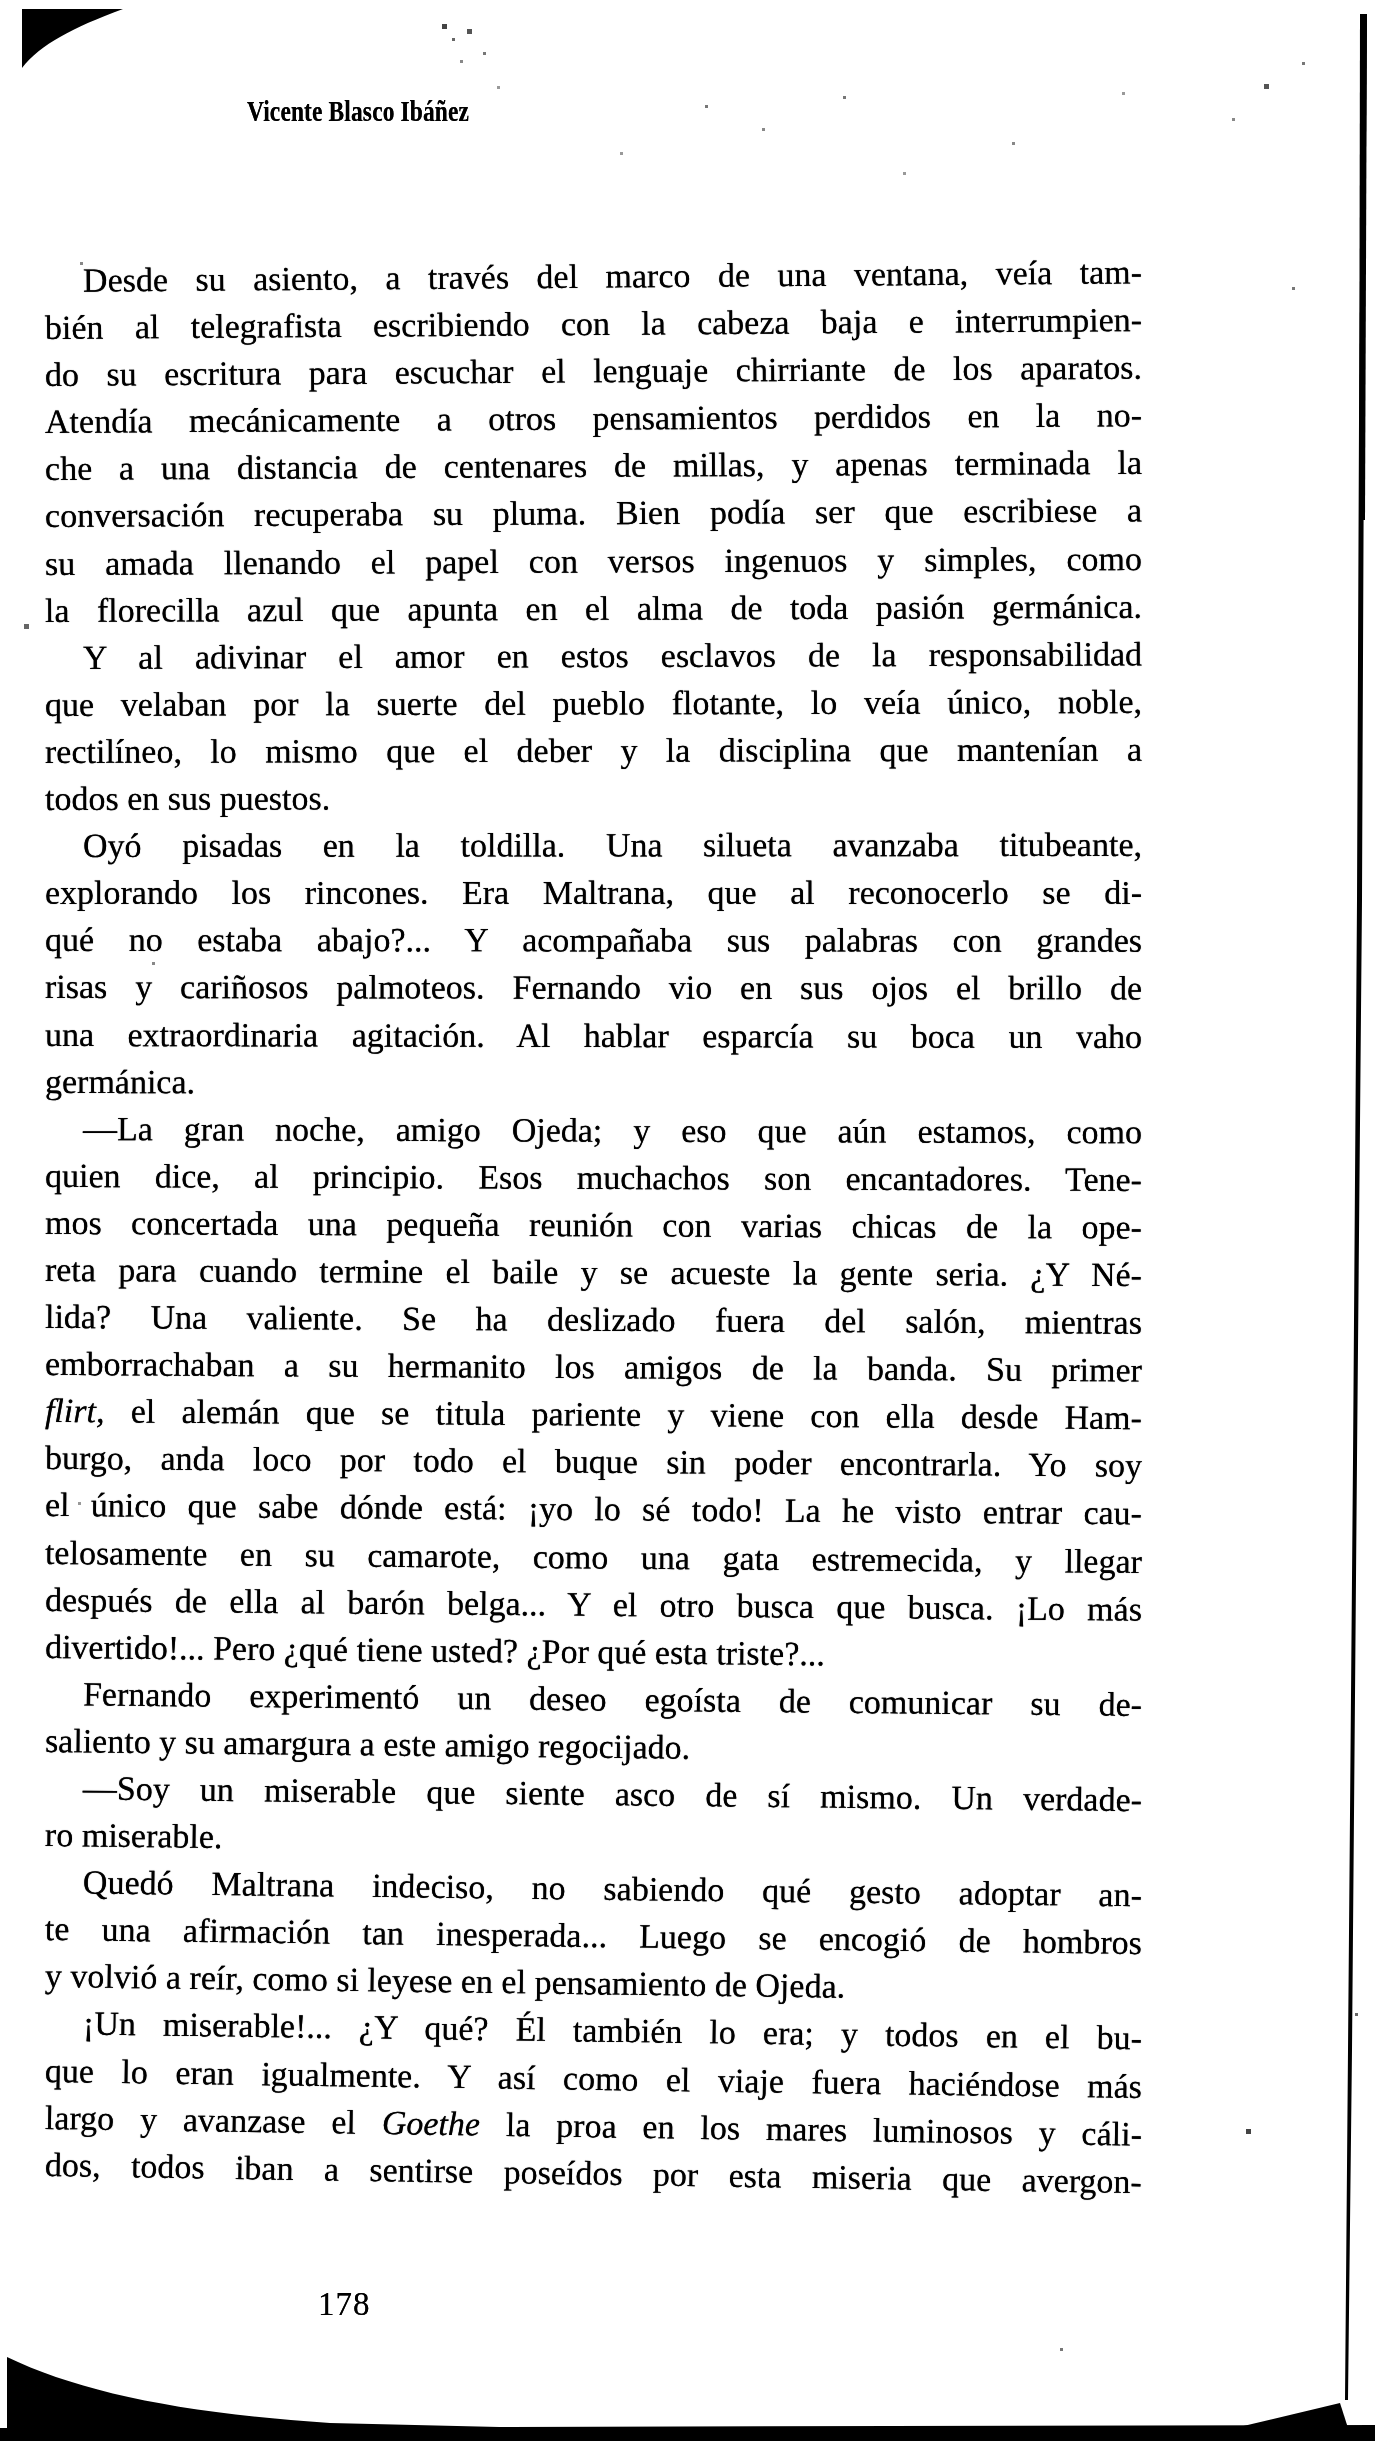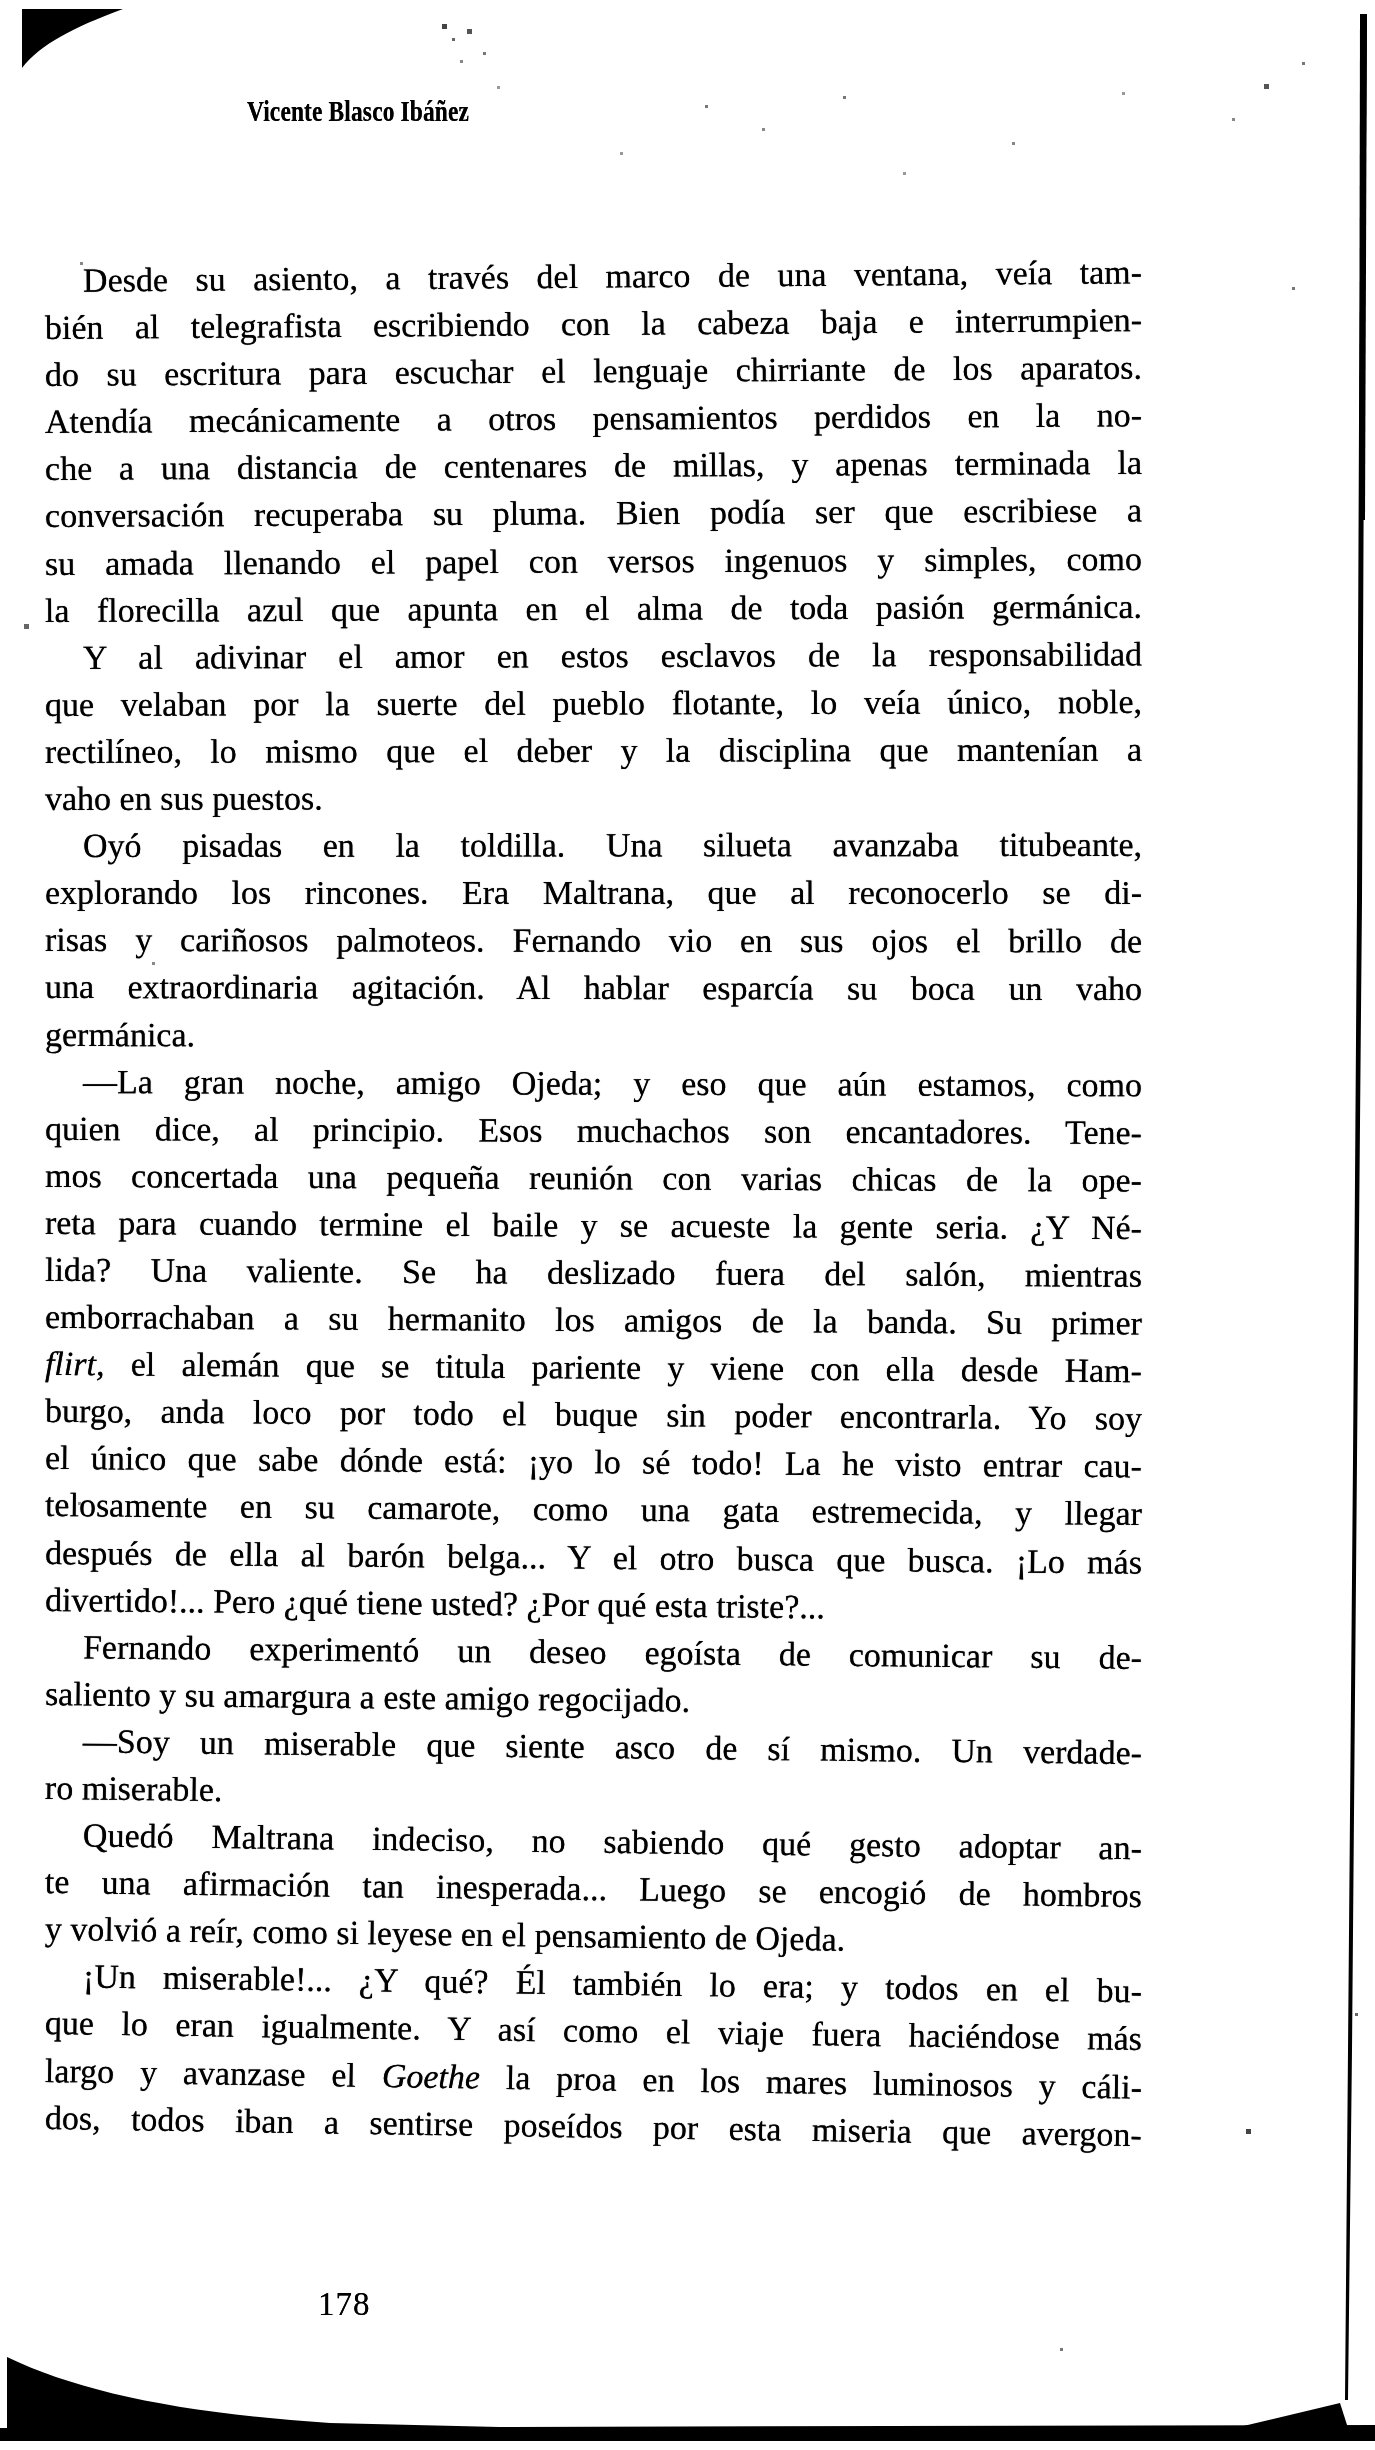--- a/index.html
+++ b/index.html
@@ -65,23 +65,24 @@
     <div class="text-line just" style="transform: rotate(-0.417deg);"><span>bién al telegrafista escribiendo con la cabeza baja e interrumpien-</span></div>
     <div class="text-line just" style="transform: rotate(-0.384deg);"><span>do su escritura para escuchar el lenguaje chirriante de los aparatos.</span></div>
     <div class="text-line just" style="transform: rotate(-0.351deg);"><span>Atendía mecánicamente a otros pensamientos perdidos en la no-</span></div>
     <div class="text-line just" style="transform: rotate(-0.318deg);"><span>che a una distancia de centenares de millas, y apenas terminada la</span></div>
     <div class="text-line just" style="transform: rotate(-0.285deg);"><span>conversación recuperaba su pluma. Bien podía ser que escribiese a</span></div>
     <div class="text-line just" style="transform: rotate(-0.252deg);"><span>su amada llenando el papel con versos ingenuos y simples, como</span></div>
     <div class="text-line just" style="transform: rotate(-0.22deg);"><span>la florecilla azul que apunta en el alma de toda pasión germánica.</span></div>
     <div class="text-line indent just" style="transform: rotate(-0.187deg);"><span>Y al adivinar el amor en estos esclavos de la responsabilidad</span></div>
     <div class="text-line just" style="transform: rotate(-0.154deg);"><span>que velaban por la suerte del pueblo flotante, lo veía único, noble,</span></div>
     <div class="text-line just" style="transform: rotate(-0.121deg);"><span>rectilíneo, lo mismo que el deber y la disciplina que mantenían a</span></div>
-    <div class="text-line" style="transform: rotate(-0.088deg);"><span>vaho en sus puestos.</span></div>
+    <div class="text-line" style="transform: rotate(-0.088deg);"><span>todos en sus puestos.</span></div>
     <div class="text-line indent just" style="transform: rotate(-0.055deg);"><span>Oyó pisadas en la toldilla. Una silueta avanzaba titubeante,</span></div>
     <div class="text-line just" style="transform: rotate(-0.022deg);"><span>explorando los rincones. Era Maltrana, que al reconocerlo se di-</span></div>
+    <div class="text-line just" style="transform: rotate(0.044deg);"><span>qué no estaba abajo?... Y acompañaba sus palabras con grandes</span></div>
     <div class="text-line just" style="transform: rotate(0.077deg);"><span>risas y cariñosos palmoteos. Fernando vio en sus ojos el brillo de</span></div>
     <div class="text-line just" style="transform: rotate(0.11deg);"><span>una extraordinaria agitación. Al hablar esparcía su boca un vaho</span></div>
     <div class="text-line" style="transform: rotate(0.143deg);"><span>germánica.</span></div>
     <div class="text-line indent just" style="transform: rotate(0.176deg);"><span>—La gran noche, amigo Ojeda; y eso que aún estamos, como</span></div>
     <div class="text-line just" style="transform: rotate(0.209deg);"><span>quien dice, al principio. Esos muchachos son encantadores. Tene-</span></div>
     <div class="text-line just" style="transform: rotate(0.241deg);"><span>mos concertada una pequeña reunión con varias chicas de la ope-</span></div>
     <div class="text-line just" style="transform: rotate(0.274deg);"><span>reta para cuando termine el baile y se acueste la gente seria. ¿Y Né-</span></div>
     <div class="text-line just" style="transform: rotate(0.307deg);"><span>lida? Una valiente. Se ha deslizado fuera del salón, mientras</span></div>
     <div class="text-line just" style="transform: rotate(0.34deg);"><span>emborrachaban a su hermanito los amigos de la banda. Su primer</span></div>
     <div class="text-line just" style="transform: rotate(0.373deg);"><i>flirt,</i><span> el alemán que se titula pariente y viene con ella desde Ham-</span></div>

